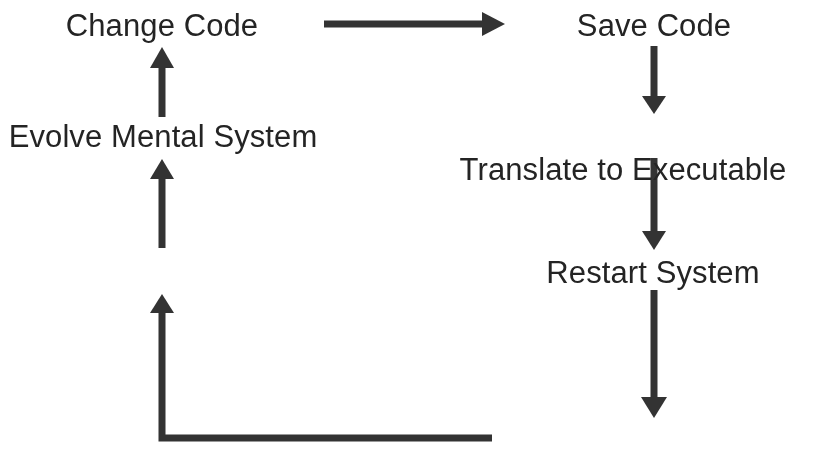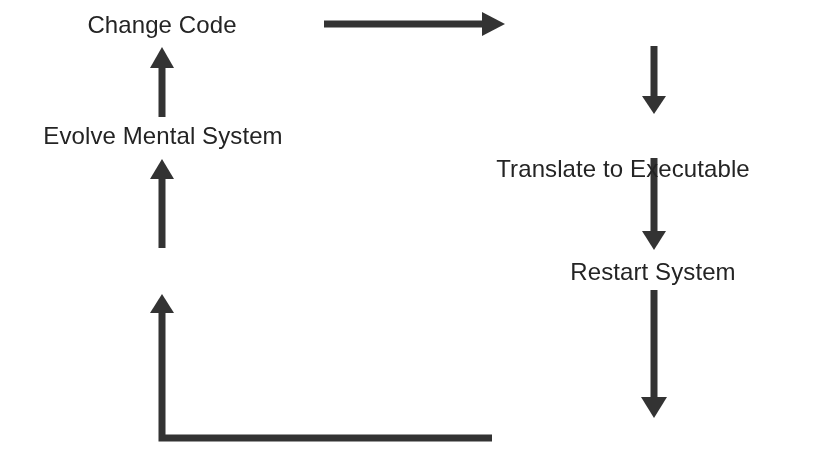--- a/index.html
+++ b/index.html
@@ -22,21 +22,21 @@
     position: absolute;
     left: 0;
     top: 0;
     width: 824px;
     height: 472px;
   }
   .node {
     position: absolute;
     white-space: nowrap;
     color: #242424;
-    font-size: 24px;
+    font-size: 31px;
     font-weight: 400;
     line-height: 1;
     letter-spacing: 0.1px;
     transform: translate(-50%, -50%);
     text-align: center;
   }
 </style>
 </head>
 <body>
 
@@ -75,16 +75,17 @@
     </g>
 
     <g>
       <line x1="162" y1="117" x2="162" y2="67" stroke="#333333" stroke-width="7"></line>
       <polygon points="150,68 174,68 162,47" fill="#333333"></polygon>
     </g>
   </svg>
 
   <div class="node" style="left:162px; top:25px;">Change Code</div>
   <div class="node" style="left:163px; top:136px;">Evolve Mental System</div>
+  <div class="node" style="left:654px; top:25px;">Save Code</div>
   <div class="node" style="left:623px; top:137px;margin-top:32px;">Translate to Executable</div>
   <div class="node" style="left:653px; top:272px;">Restart System</div>
 
 </div>
 
 </body></html>

